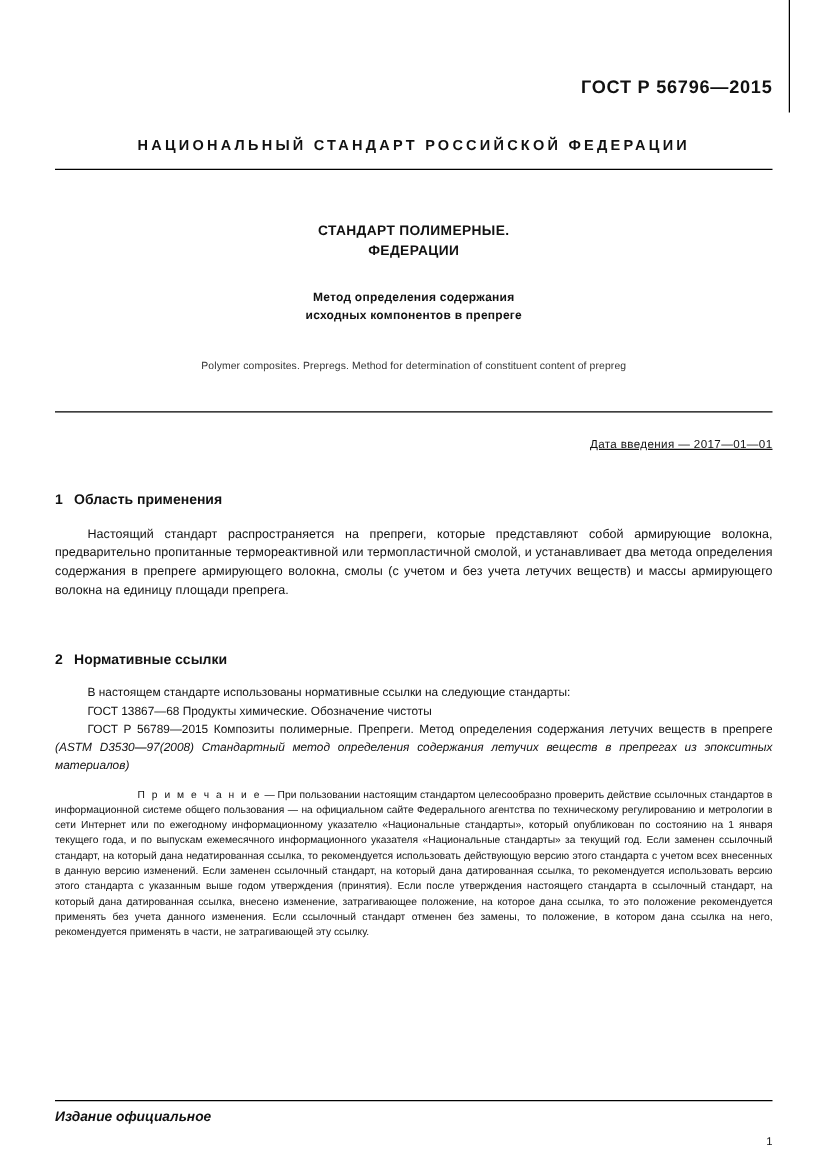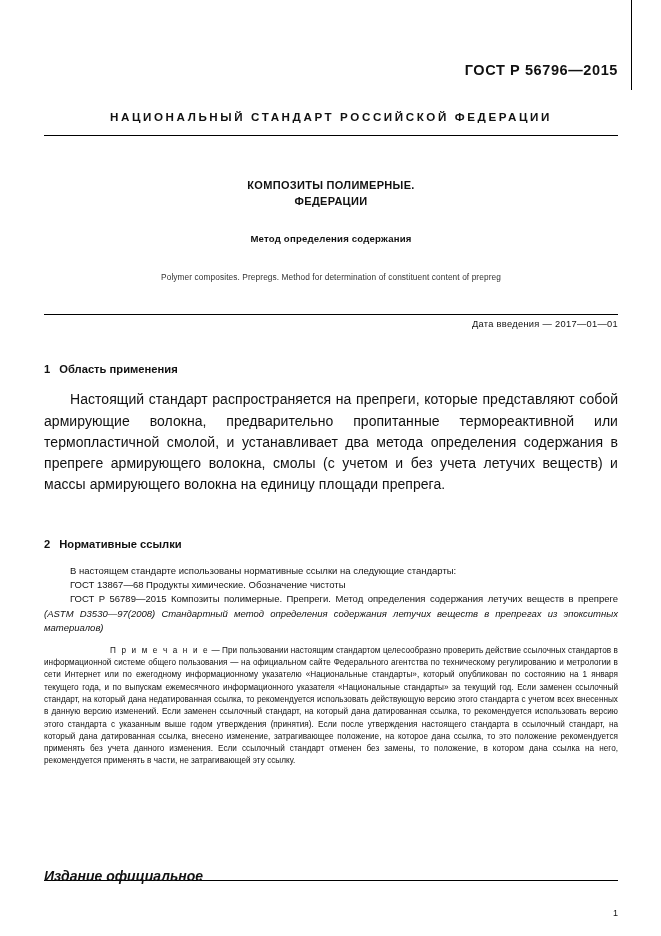--- a/index.html
+++ b/index.html
@@ -68,38 +68,39 @@
     margin-top: 26px;
     letter-spacing: 0.1px;
   }
   .rule-mid {
     border-bottom: 1.1px solid #000;
     margin-top: 32px;
   }
   .intro-date {
     text-align: right;
     font-size: 9.3px;
-    margin-top: 4px;
+    margin-top: 20px;
     letter-spacing: 0.3px;
+    text-decoration: underline;
   }
 
   
   .section {
     margin-top: 30px;
   }
   .section-heading {
     font-size: 11.2px;
     font-weight: bold;
     margin-bottom: 14px;
   }
   .section-heading .num {
     margin-right: 9px;
   }
   p.body {
-    font-size: 14px;
+    font-size: 10px;
     line-height: 1.52;
     text-align: justify;
     margin: 0 0 0 0;
     text-indent: 26px;
     letter-spacing: 0.05px;
   }
   p.listline {
     font-size: 9.5px;
     line-height: 1.52;
     margin: 0;
@@ -134,22 +135,22 @@
   .rule-bottom {
     position: absolute;
     left: 0;
     right: 0;
     top: 880px;
     border-bottom: 1.1px solid #000;
   }
   .footer-left {
     position: absolute;
     left: 0;
-    top: 868px;
-    font-size: 14px;
+    top: 888px;
+    font-size: 11px;
     font-weight: bold;
     font-style: italic;
   }
   .footer-page {
     position: absolute;
     right: 0;
     top: 908px;
     font-size: 9px;
   }
 </style>
@@ -158,24 +159,25 @@
 
 <div class="page">
   <div class="content">
 
     <div class="doc-code">ГОСТ Р 56796—2015</div>
 
     <div class="nat-standard">НАЦИОНАЛЬНЫЙ СТАНДАРТ РОССИЙСКОЙ ФЕДЕРАЦИИ</div>
 
     <div class="rule-top"></div>
 
-    <div class="title-main">КОМПОЗИТЫ ПОЛИМЕРНЫЕ.</div>
+    <div class="title-main">СТАНДАРТ ПОЛИМЕРНЫЕ.</div>
     <div class="title-main" style="margin-top:0">ФЕДЕРАЦИИ</div>
 
     <div class="title-sub">Метод определения содержания</div>
+    <div class="title-sub" style="margin-top:0">исходных компонентов в препреге</div>
 
     <div class="title-en">Polymer composites. Prepregs. Method for determination of constituent content of prepreg</div>
 
     <div class="rule-mid"></div>
 
     <div class="intro-date">Дата введения — 2017—01—01</div>
 
     <div class="section" style="margin-top:34px">
       <div class="section-heading">
         <span class="num">1</span><span>Область применения</span>

